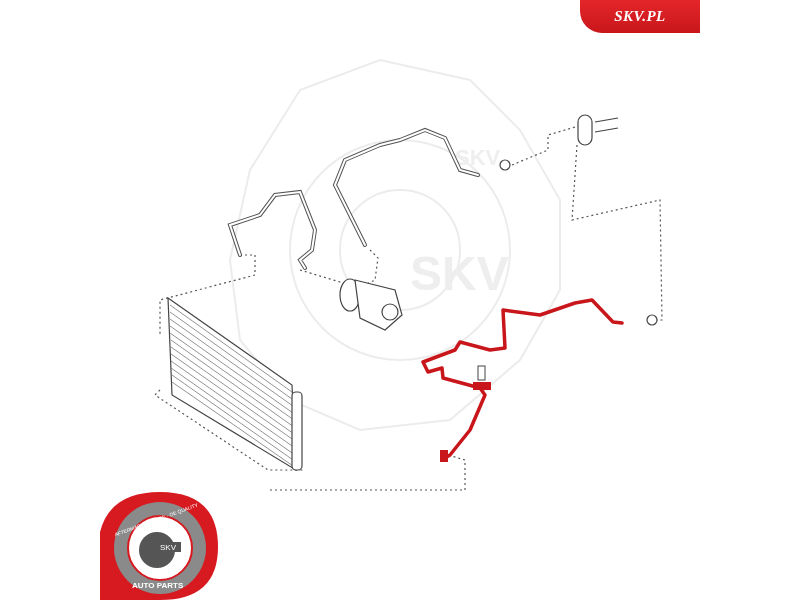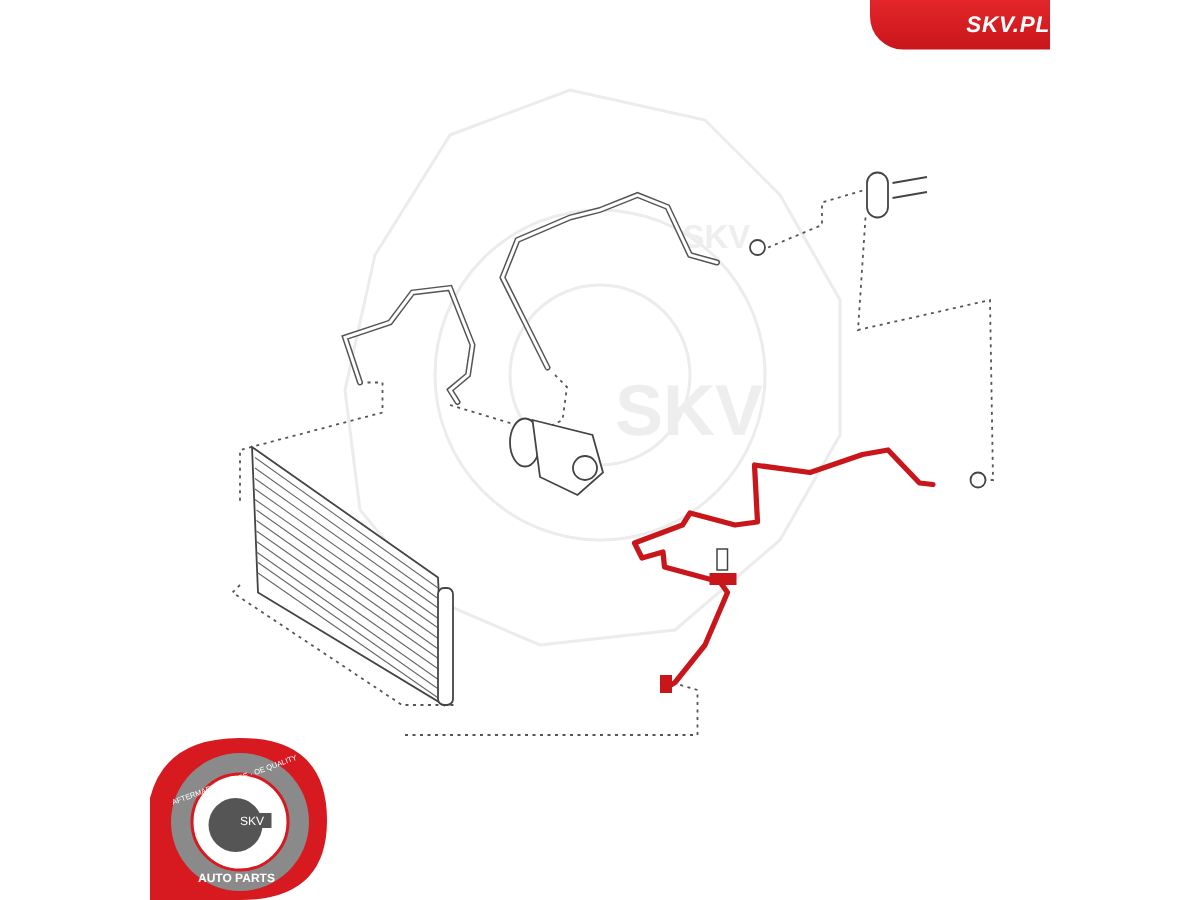--- a/index.html
+++ b/index.html
@@ -1,17 +1,17 @@
 <!DOCTYPE html>
 <html><head>
 <meta charset="utf-8">
 <style>
   html, body { margin:0; padding:0; }
   body { width:800px; height:600px; background:#ffffff; position:relative; overflow:hidden; font-family:"Liberation Sans", sans-serif; }
-  .brand-tab { position:absolute; left:580px; top:0; width:120px; height:33px; background:linear-gradient(180deg,#e3262a,#c8161b); border-bottom-left-radius:22px; display:flex; align-items:center; justify-content:flex-end; }
+  .brand-tab { position:absolute; left:580px; top:0; width:120px; height:33px; background:linear-gradient(180deg,#e3262a,#c8161b); border-bottom-left-radius:22px; display:flex; align-items:center; justify-content:center;font-family:Liberation Serif, serif; }
   .brand-tab span { color:#fff; font-weight:bold; font-style:italic; font-size:15px; letter-spacing:0.5px; }
   svg.diagram { position:absolute; left:0; top:0; }
   .badge { position:absolute; left:100px; top:492px; width:118px; height:108px; }
 </style>
 </head>
 <body>
 
 <div class="brand-tab">
   <span>SKV.PL</span>
 </div>

